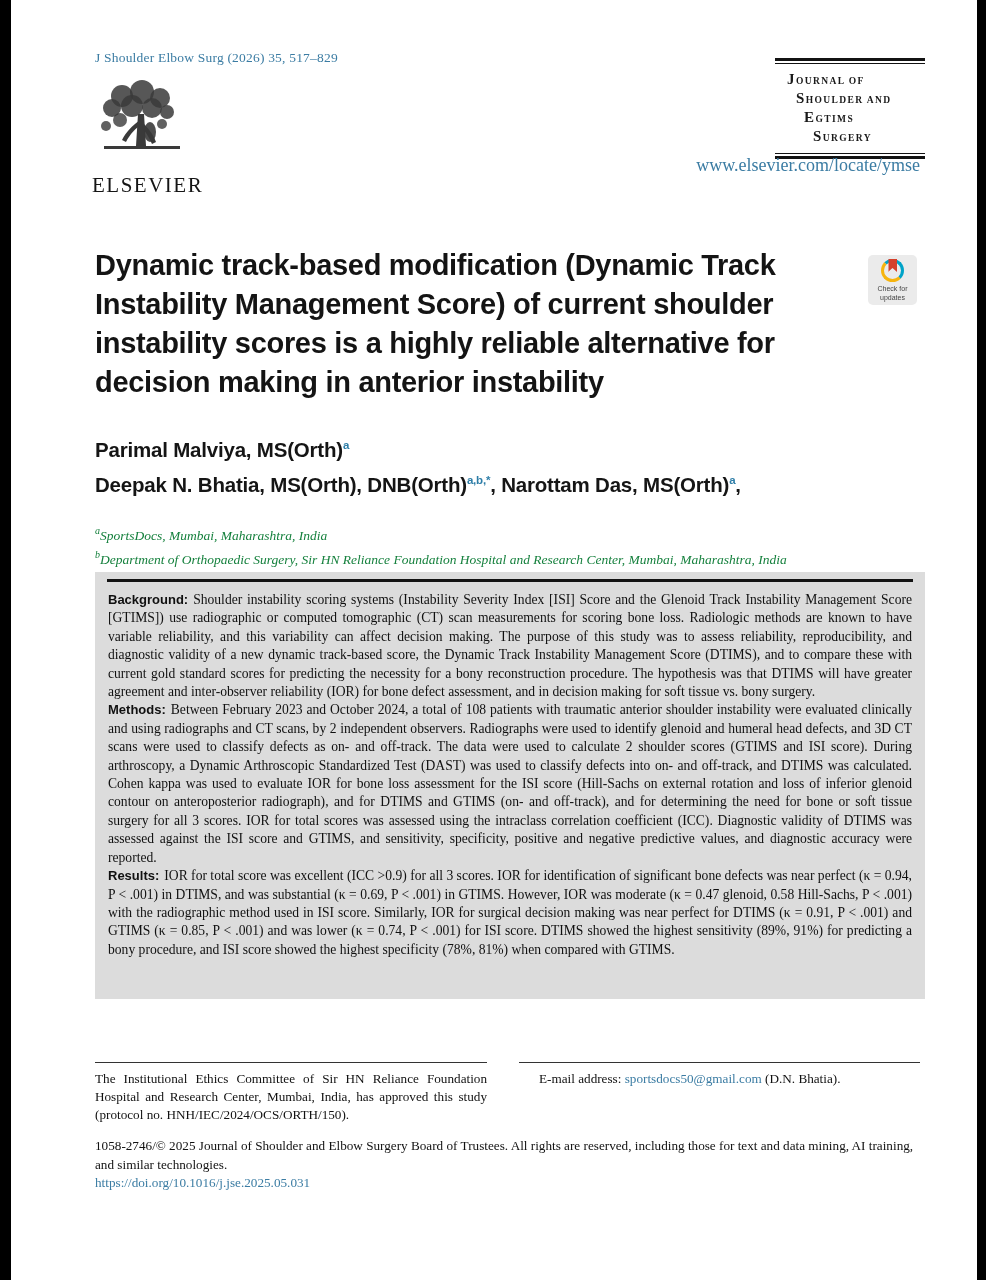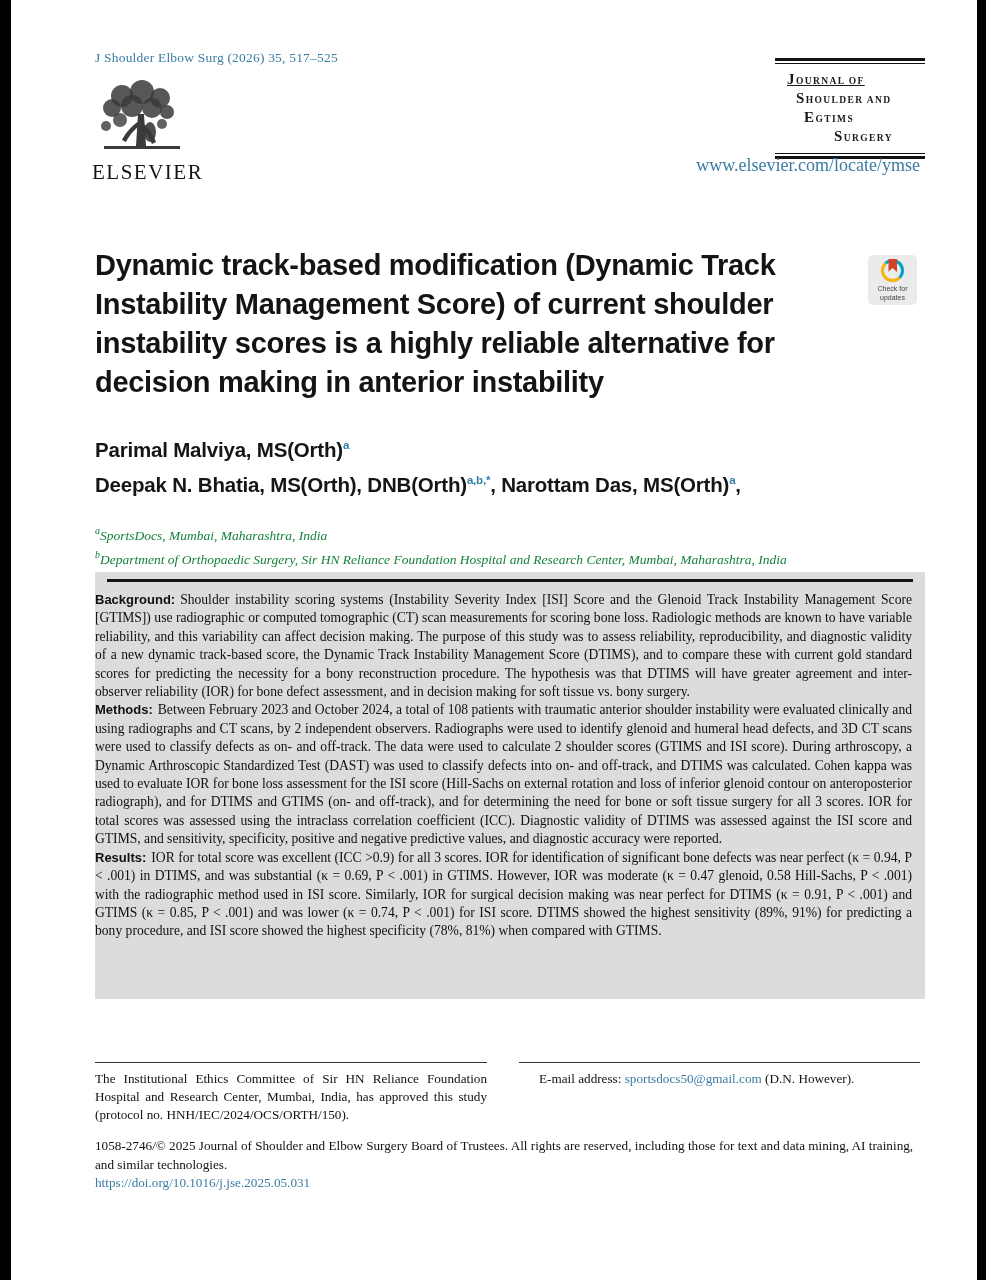--- a/index.html
+++ b/index.html
@@ -5,33 +5,33 @@
   html,body{margin:0;padding:0;background:#ffffff;}
   .page{position:relative;width:986px;height:1280px;background:#ffffff;overflow:hidden;
         font-family:"Liberation Serif",serif;color:#111;}
   .edge{position:absolute;top:0;height:100%;background:#000;}
   .edge.left{left:0;width:11px;}
   .edge.right{right:0;width:9px;}
 
   
   .citation{position:absolute;left:95px;top:50px;font-size:13.5px;color:#3b7ca3;letter-spacing:.2px;}
   .logo{position:absolute;left:92px;top:80px;width:100px;height:80px;}
-  .elsevier-word{position:absolute;left:92px;top:160px;font-size:21px;letter-spacing:1.5px;color:#151515;}
+  .elsevier-word{position:absolute;left:92px;top:173px;font-size:21px;letter-spacing:1.5px;color:#151515;}
 
   .masthead{position:absolute;left:775px;top:58px;width:150px;}
   .mh-rule-a{height:3px;background:#131313;margin-bottom:2px;}
   .mh-rule-b{height:1px;background:#131313;}
   .mh-lines{padding:7px 0 6px 0;}
   .mh-line{font-family:"Liberation Serif",serif;font-weight:bold;color:#1a1a1a;
            font-size:9.5px;letter-spacing:1.4px;line-height:17px;white-space:nowrap;}
   .mh-line .big{font-size:15px;}
-  .mh-line:nth-child(1){margin-left:12px;text-decoration:underline;}
+  .mh-line:nth-child(1){margin-left:12px;}
   .mh-line:nth-child(2){margin-left:21px;}
   .mh-line:nth-child(3){margin-left:29px;}
-  .mh-line:nth-child(4){margin-left:59px;}
+  .mh-line:nth-child(4){margin-left:38px;}
   .journal-url{position:absolute;right:66px;top:155px;font-size:18px;color:#3b7ca3;text-decoration:none;}
 
   
   .title{position:absolute;left:95px;top:246px;width:712px;
          font-family:"Liberation Sans",sans-serif;font-weight:bold;font-size:29px;
          line-height:39px;letter-spacing:-.3px;color:#141414;}
   .badge{position:absolute;left:868px;top:255px;width:49px;height:50px;background:#ebebeb;
          border-radius:5px;display:flex;flex-direction:column;align-items:center;cursor:pointer;}
   .ring{position:relative;width:17px;height:17px;border-radius:50%;margin-top:4px;
         border:3px solid #00a3c8;border-left-color:#f6b40e;border-bottom-color:#f6b40e;}
@@ -45,21 +45,21 @@
            line-height:30px;letter-spacing:-.2px;color:#151515;}
   .authors sup{color:#2e7ea8;font-size:11.5px;}
 
   .affils{position:absolute;left:95px;top:521px;width:830px;font-style:italic;
           font-size:13.5px;line-height:19px;color:#15803d;}
   .affils sup{font-size:10px;}
 
   
   .abstract{position:absolute;left:95px;top:572px;width:830px;height:427px;background:#dcdcdc;}
   .ab-rule{height:3px;background:#131313;margin:7px 12px 0 12px;}
-  .ab-body{padding:9px 13px 0 0;font-size:13.6px;line-height:18.4px;text-align:justify;color:#101010;}
+  .ab-body{padding:9px 13px 0 13px;font-size:13.6px;line-height:18.4px;text-align:justify;color:#101010;}
   .ab-body p{margin:0;}
   .ab-label{font-family:"Liberation Sans",sans-serif;font-weight:bold;font-size:13px;margin-right:5px;}
 
   
   .fn{position:absolute;top:1056px;border-top:1.2px solid #333;padding-top:7px;
       font-size:13.2px;line-height:18px;text-align:justify;color:#111;margin-top:6px;}
   .fn.left{left:95px;width:392px;}
   .fn.right{left:519px;width:401px;}
   .fn p{margin:0;}
   .fn.right p{text-indent:20px;}
@@ -70,21 +70,21 @@
   .imprint p{margin:0;}
   .imprint a{color:#3b7ca3;text-decoration:none;}
 </style>
 </head>
 <body>
 
 <div class="page">
   <div class="edge left"></div>
   <div class="edge right"></div>
 
-  <div class="citation">J Shoulder Elbow Surg (2026) 35, 517–525</div>
+  <div class="citation">J Shoulder Elbow Surg (2026) 35, 517–829</div>
 
   <svg class="logo" viewBox="0 0 100 80" xmlns="http://www.w3.org/2000/svg">
     <g fill="#3a3a3a">
       <circle cx="30" cy="16" r="11" opacity=".85"></circle>
       <circle cx="50" cy="12" r="12" opacity=".85"></circle>
       <circle cx="68" cy="18" r="10" opacity=".85"></circle>
       <circle cx="20" cy="28" r="9" opacity=".85"></circle>
       <circle cx="40" cy="26" r="11" opacity=".85"></circle>
       <circle cx="60" cy="28" r="10" opacity=".85"></circle>
       <circle cx="75" cy="32" r="7" opacity=".85"></circle>
@@ -142,20 +142,20 @@
       <p><span class="ab-label">Background:</span><span>Shoulder instability scoring systems (Instability Severity Index [ISI] Score and the Glenoid Track Instability Management Score [GTIMS]) use radiographic or computed tomographic (CT) scan measurements for scoring bone loss. Radiologic methods are known to have variable reliability, and this variability can affect decision making. The purpose of this study was to assess reliability, reproducibility, and diagnostic validity of a new dynamic track-based score, the Dynamic Track Instability Management Score (DTIMS), and to compare these with current gold standard scores for predicting the necessity for a bony reconstruction procedure. The hypothesis was that DTIMS will have greater agreement and inter-observer reliability (IOR) for bone defect assessment, and in decision making for soft tissue vs. bony surgery.</span></p>
       <p><span class="ab-label">Methods:</span><span>Between February 2023 and October 2024, a total of 108 patients with traumatic anterior shoulder instability were evaluated clinically and using radiographs and CT scans, by 2 independent observers. Radiographs were used to identify glenoid and humeral head defects, and 3D CT scans were used to classify defects as on- and off-track. The data were used to calculate 2 shoulder scores (GTIMS and ISI score). During arthroscopy, a Dynamic Arthroscopic Standardized Test (DAST) was used to classify defects into on- and off-track, and DTIMS was calculated. Cohen kappa was used to evaluate IOR for bone loss assessment for the ISI score (Hill-Sachs on external rotation and loss of inferior glenoid contour on anteroposterior radiograph), and for DTIMS and GTIMS (on- and off-track), and for determining the need for bone or soft tissue surgery for all 3 scores. IOR for total scores was assessed using the intraclass correlation coefficient (ICC). Diagnostic validity of DTIMS was assessed against the ISI score and GTIMS, and sensitivity, specificity, positive and negative predictive values, and diagnostic accuracy were reported.</span></p>
       <p><span class="ab-label">Results:</span><span>IOR for total score was excellent (ICC &gt;0.9) for all 3 scores. IOR for identification of significant bone defects was near perfect (κ = 0.94, P &lt; .001) in DTIMS, and was substantial (κ = 0.69, P &lt; .001) in GTIMS. However, IOR was moderate (κ = 0.47 glenoid, 0.58 Hill-Sachs, P &lt; .001) with the radiographic method used in ISI score. Similarly, IOR for surgical decision making was near perfect for DTIMS (κ = 0.91, P &lt; .001) and GTIMS (κ = 0.85, P &lt; .001) and was lower (κ = 0.74, P &lt; .001) for ISI score. DTIMS showed the highest sensitivity (89%, 91%) for predicting a bony procedure, and ISI score showed the highest specificity (78%, 81%) when compared with GTIMS.</span></p>
     </div>
   </div>
 
   <div class="fn left">
     <p>The Institutional Ethics Committee of Sir HN Reliance Foundation Hospital and Research Center, Mumbai, India, has approved this study (protocol no. HNH/IEC/2024/OCS/ORTH/150).</p>
   </div>
   <div class="fn right">
-    <p><span>E-mail address: </span><a href="#">sportsdocs50@gmail.com</a><span> (D.N. However).</span></p>
+    <p><span>E-mail address: </span><a href="#">sportsdocs50@gmail.com</a><span> (D.N. Bhatia).</span></p>
   </div>
 
   <div class="imprint">
     <p>1058-2746/© 2025 Journal of Shoulder and Elbow Surgery Board of Trustees. All rights are reserved, including those for text and data mining, AI training, and similar technologies.</p>
     <a href="#">https://doi.org/10.1016/j.jse.2025.05.031</a>
   </div>
 </div>
 
 </body></html>

